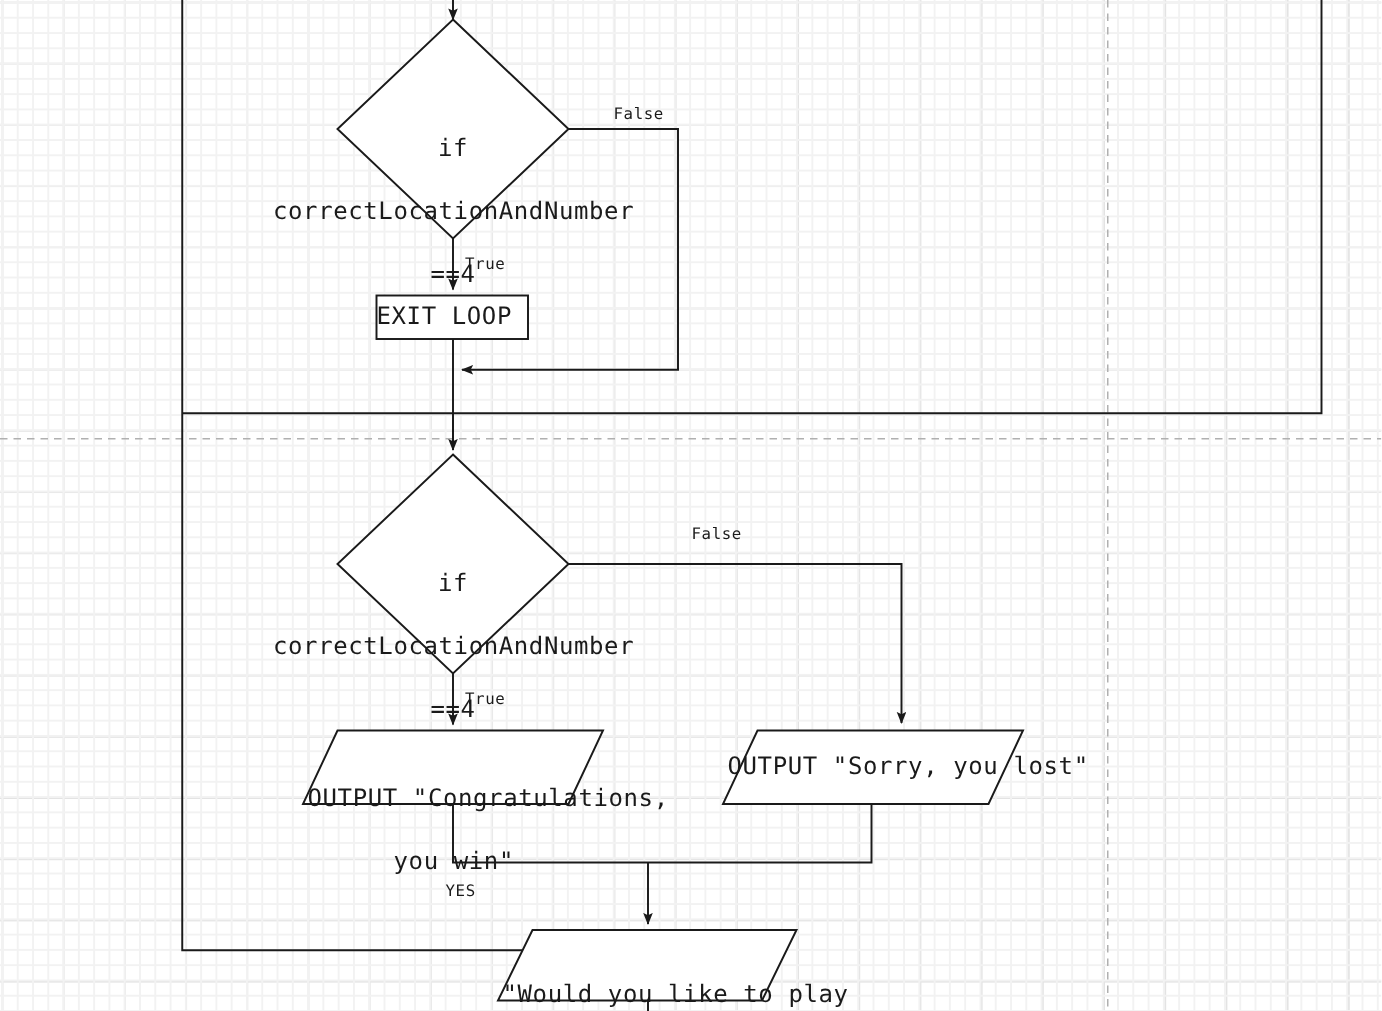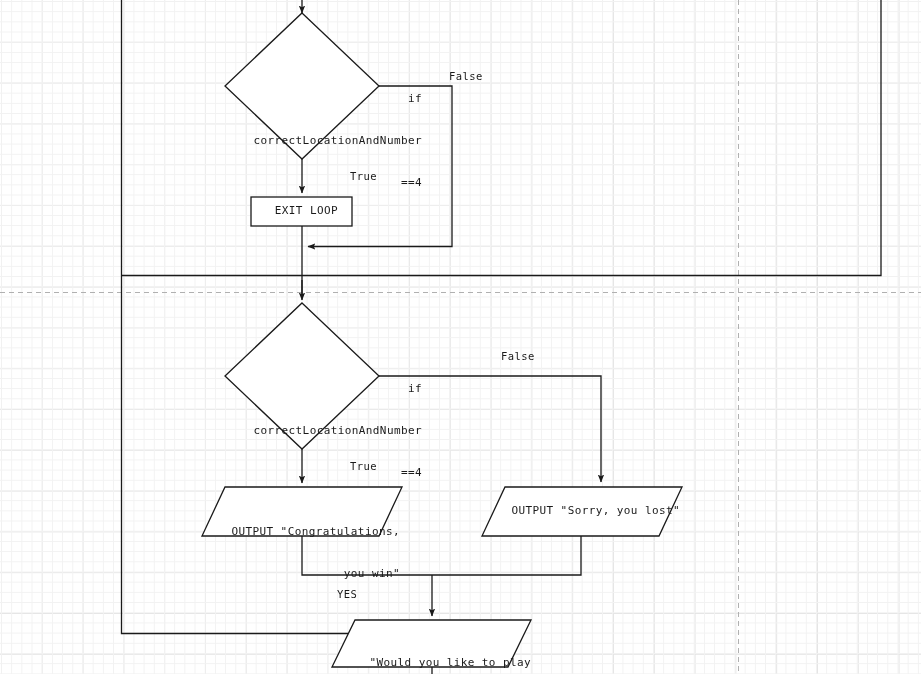--- a/index.html
+++ b/index.html
@@ -26,38 +26,37 @@
   #vector {
     position: absolute;
     left: 0; top: 0;
     width: 921px;
     height: 674px;
   }
   .node-label {
     position: absolute;
     color: #1a1a1a;
     font-family: "DejaVu Sans Mono", "Liberation Mono", monospace;
-    font-size: 11px;
+    font-size: 16px;
     line-height: 14px;
     letter-spacing: 0.4px;
-    text-align: right;
+    text-align: center;
     white-space: pre;
     pointer-events: none;
     user-select: none;
   }
   .edge-label {
     position: absolute;
     color: #1a1a1a;
     font-family: "DejaVu Sans Mono", "Liberation Mono", monospace;
     font-size: 10.5px;
     line-height: 13px;
     letter-spacing: 0.4px;
     white-space: pre;
     user-select: none;
-    margin-left: 40px;
   }
 </style>
 </head>
 <body>
 
 <div id="canvas">
 
   <svg id="vector" viewBox="0 0 921 674" xmlns="http://www.w3.org/2000/svg">
     <defs>
       <marker id="arrow" markerWidth="9" markerHeight="9" refX="7.4" refY="3.2" orient="auto" markerUnits="userSpaceOnUse">

